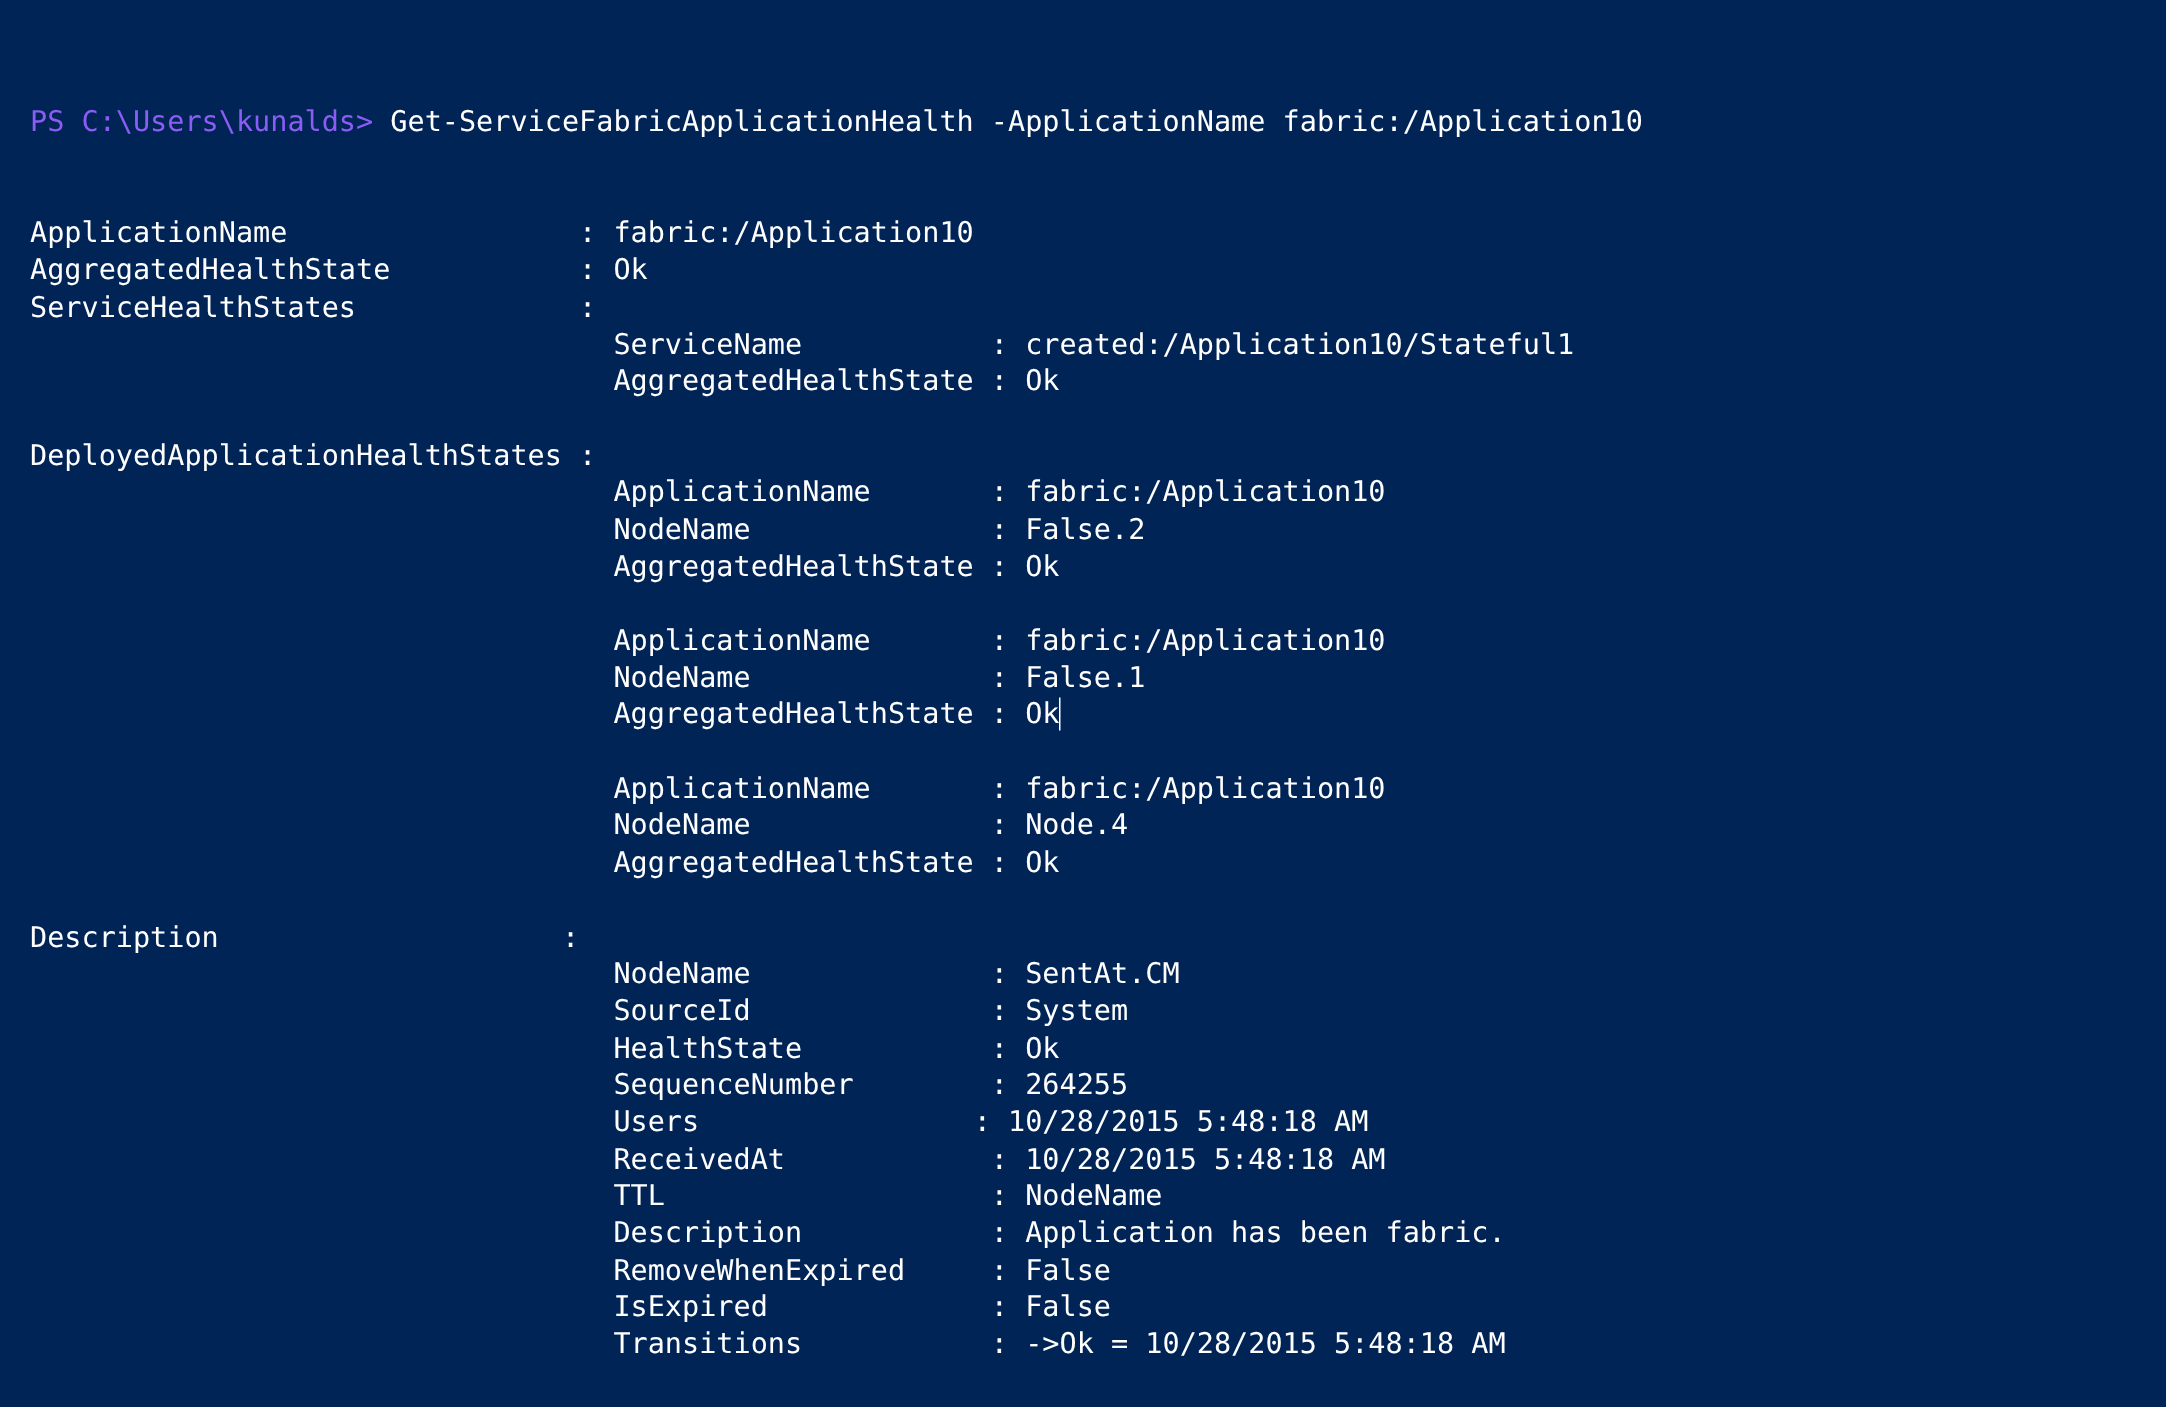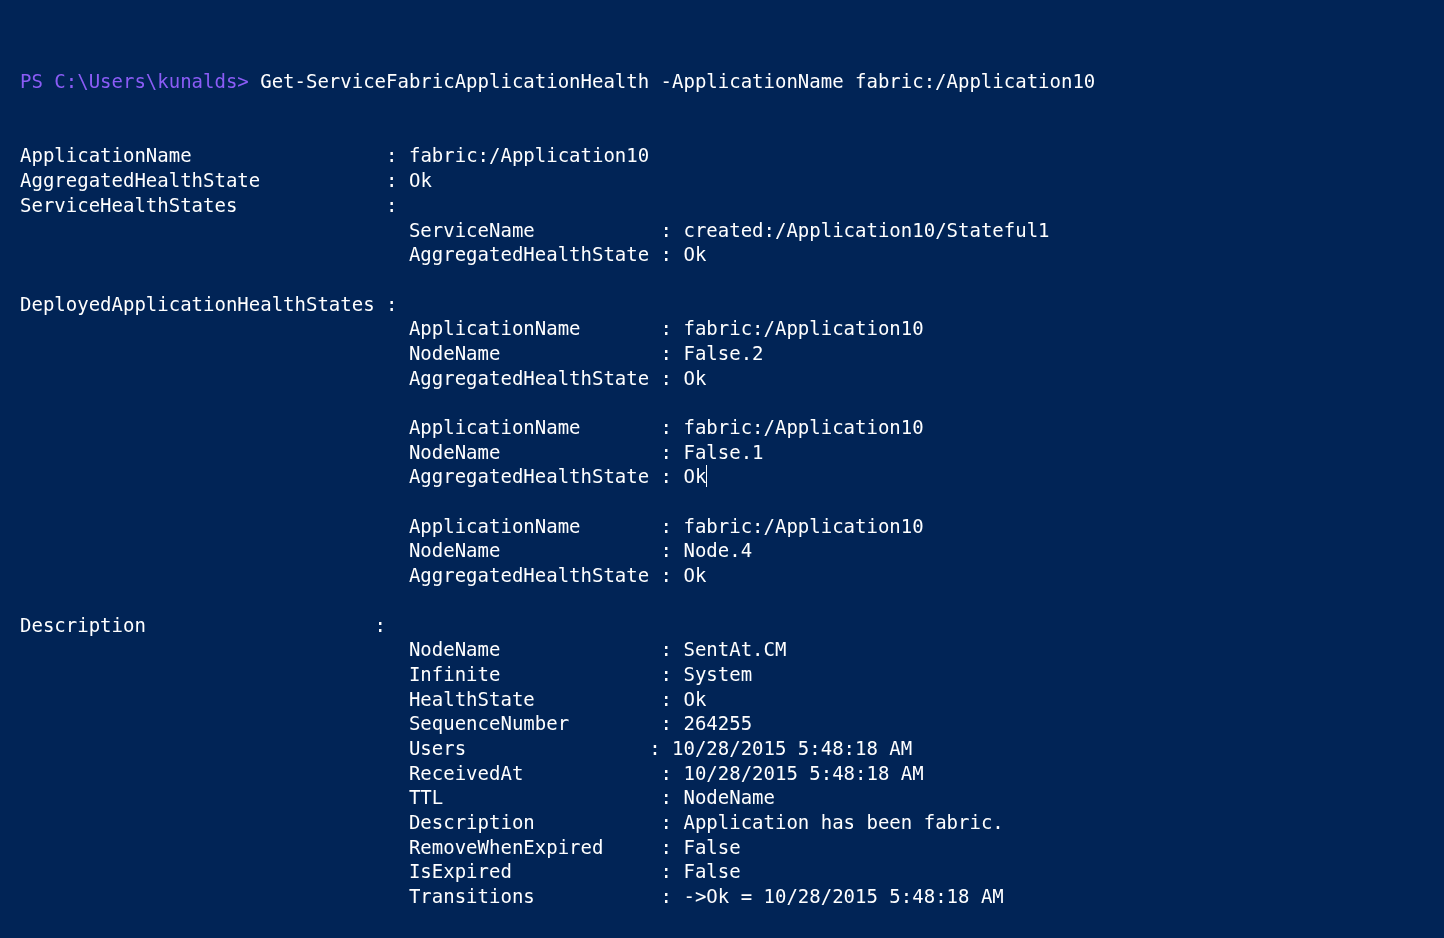--- a/index.html
+++ b/index.html
@@ -40,21 +40,21 @@
 <span>                                  ApplicationName       : </span><span>fabric:/Application10</span>
 <span>                                  NodeName              : </span><span>False.1</span>
 <span>                                  AggregatedHealthState : </span><span>Ok</span><span class="cursor"></span>
 <span>                                  </span>
 <span>                                  ApplicationName       : </span><span>fabric:/Application10</span>
 <span>                                  NodeName              : </span><span>Node.4</span>
 <span>                                  AggregatedHealthState : </span><span>Ok</span>
 <span>                                  </span>
 <span>Description                    : </span>
 <span>                                  NodeName              : </span><span>SentAt.CM</span>
-<span>                                  Infinite              : </span><span>System</span>
+<span>                                  SourceId              : </span><span>System</span>
 <span>                                  HealthState           : </span><span>Ok</span>
 <span>                                  SequenceNumber        : </span><span>264255</span>
 <span>                                  Users                : </span><span>10/28/2015 5:48:18 AM</span>
 <span>                                  ReceivedAt            : </span><span>10/28/2015 5:48:18 AM</span>
 <span>                                  TTL                   : </span><span>NodeName</span>
 <span>                                  Description           : </span><span>Application has been fabric.</span>
 <span>                                  RemoveWhenExpired     : </span><span>False</span>
 <span>                                  IsExpired             : </span><span>False</span>
 <span>                                  Transitions           : </span><span>-&gt;Ok = 10/28/2015 5:48:18 AM</span>
 </div>

